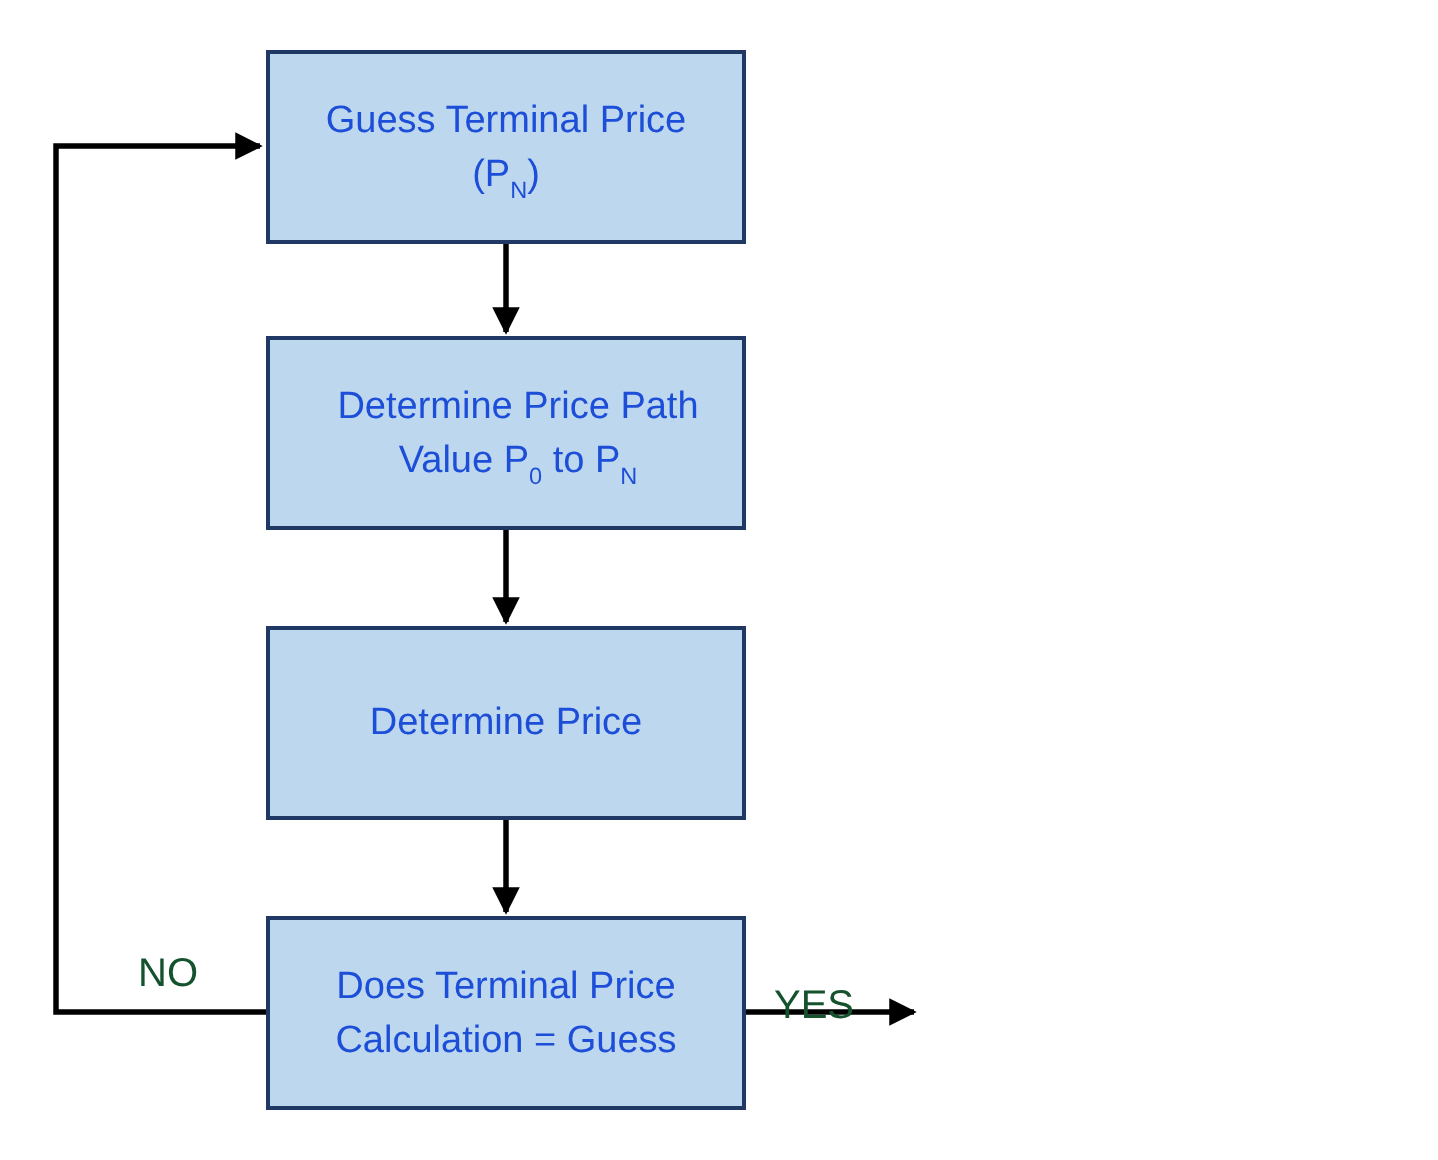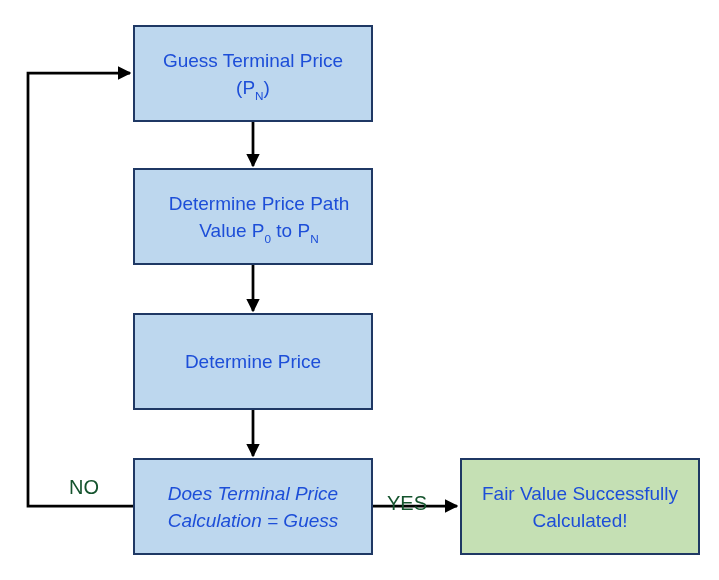--- a/index.html
+++ b/index.html
@@ -68,21 +68,21 @@
     text-align: center;
     font-size: 20px;
     line-height: 22px;
     color: #14532d;
   }
   #label-no  { left: 54px;  top: 476px; }
   #label-yes { left: 377px; top: 492px; }
   #node-guess     { left: 133px; top: 25px;  }
   #node-path      { left: 133px; top: 168px; padding-left: 20px; }
   #node-calc      { left: 133px; top: 313px; }
-  #node-decision  { left: 133px; top: 458px; font-style: italic; }
+  #node-decision  { left: 133px; top: 458px; }
   #node-success   { left: 460px; top: 458px; }
 </style>
 </head>
 <body>
 
 <div class="canvas">
 
   <svg class="arrow-layer" viewBox="0 0 719 580" xmlns="http://www.w3.org/2000/svg">
     <defs>
       <marker id="arrowhead" viewBox="0 0 10 10" refX="9" refY="5" markerWidth="5" markerHeight="5" orient="auto-start-reverse">
@@ -108,22 +108,18 @@
 
   <div class="node process" id="node-calc">
     <div class="line">Determine Price</div>
   </div>
 
   <div class="node process" id="node-decision">
     <div class="line">Does Terminal Price</div>
     <div class="line">Calculation = Guess</div>
   </div>
 
-  <div class="node result" id="node-success">
-    <div class="line">Fair Value Successfully</div>
-    <div class="line">Calculated!</div>
-  </div>
 
   <div class="edge-label" id="label-no">NO</div>
 
   <div class="edge-label" id="label-yes">YES</div>
 
 </div>
 
 </body></html>

